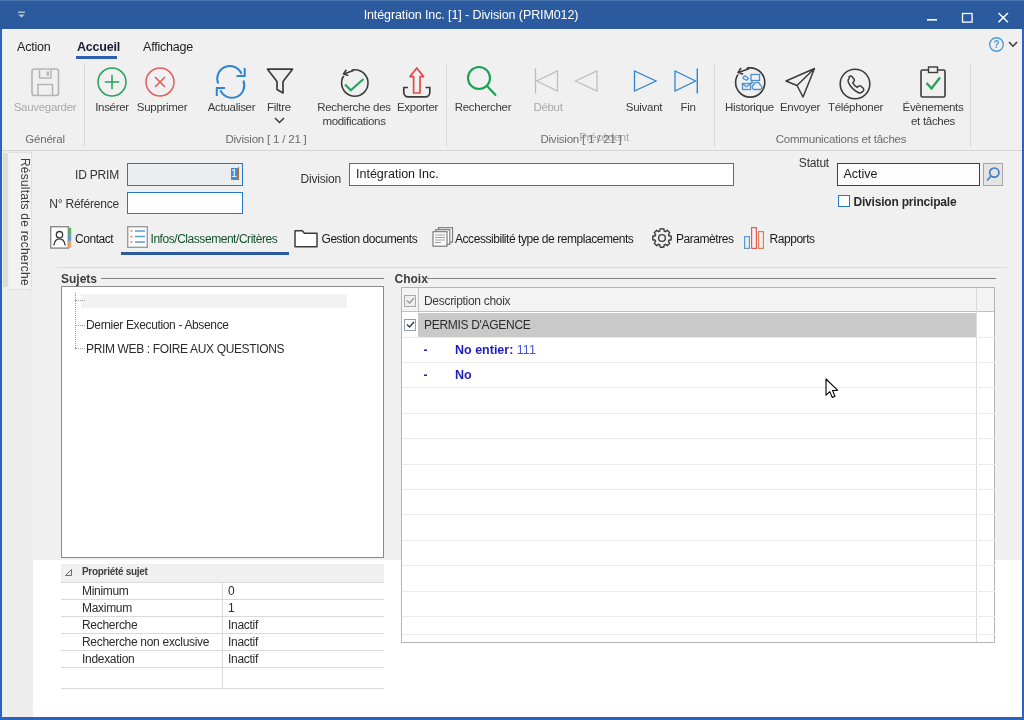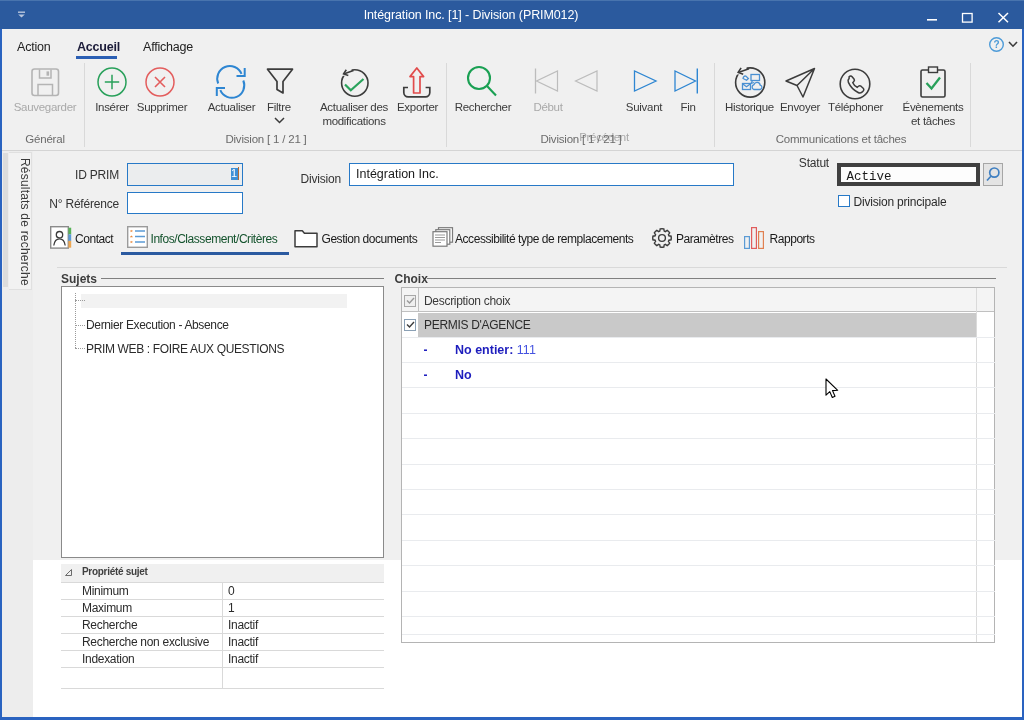--- a/index.html
+++ b/index.html
@@ -86,21 +86,21 @@
       <path d="M1 1 L5.5 5.5 L10 1" stroke="#3b3b3b" stroke-width="1.5" fill="none"></path>
     </svg>
 
   <svg style="left:340px;top:68px" width="30" height="30" viewBox="0 0 30 30">
       <circle cx="14.8" cy="15" r="13.2" fill="none" stroke="#3c3c3c" stroke-width="1.6"></circle>
       <rect x="0" y="0" width="11.5" height="7.8" fill="#f0f0f0"></rect>
       <path d="M13.5 2.5 L3.6 5.9" fill="none" stroke="#3c3c3c" stroke-width="1.6"></path>
       <path d="M8.3 7.5 L3.6 5.9 L6.3 1.7" fill="none" stroke="#3c3c3c" stroke-width="1.6"></path>
       <path d="M5 16.5 L10.8 22.3 L23.5 11" fill="none" stroke="#2aa35c" stroke-width="2.2"></path>
     </svg>
-  <div class="riblbl" style="left:354px;top:101px;">Actualiser des</div>
+  <div class="riblbl" style="left:354px;top:101px;">Recherche des</div>
   <div class="riblbl" style="left:354px;top:114.5px;">modifications</div>
 
   <svg style="left:402px;top:66px" width="30" height="33" viewBox="0 0 30 33">
       <path d="M14.8 2 L21.6 10.6 H18 V27 H11.6 V10.6 H8 Z" fill="none" stroke="#e14b4b" stroke-width="1.7" stroke-linejoin="round"></path>
       <path d="M6 21.5 H1.8 V26.5 A4.3 4.3 0 0 0 6.1 30.8 H23.5 A4.3 4.3 0 0 0 27.8 26.5 V21.5 H23.6" fill="none" stroke="#3c3c3c" stroke-width="1.7"></path>
     </svg>
   <div class="riblbl" style="left:417.5px;top:101px;">Exporter</div>
   <div class="grplbl" style="left:266px;top:133px;">Division [ 1 / 21 ]</div>
 
   <svg style="left:466px;top:66px" width="32" height="32" viewBox="0 0 32 32">
@@ -173,28 +173,28 @@
 
   <div class="lbl" style="left:0;top:168px;width:119px;text-align:right;">ID PRIM</div>
   <div class="abs" style="left:127px;top:163px;width:116px;height:22.5px;background:#ebedee;border:1px solid #2779c7;"></div>
   <div class="abs" style="left:230.5px;top:168px;width:7px;height:11.5px;background:#3d8fd6;color:#fff;font-size:11px;text-align:center;line-height:11.5px;">1</div>
   <div class="abs" style="left:238px;top:166.5px;width:1.2px;height:13.5px;background:#b56a32;"></div>
   <div class="lbl" style="left:0;top:196.5px;width:119px;text-align:right;">N° Référence</div>
   <div class="abs" style="left:127px;top:191.5px;width:116px;height:22px;background:#fff;border:1px solid #2779c7;"></div>
   <div class="lbl" style="left:241px;top:172px;width:100px;text-align:right;">Division</div>
   <div class="abs" style="left:349px;top:163px;width:385px;height:23px;background:#fff;border:1px solid #2779c7;font-size:12.5px;color:#1a1a1a;line-height:21px;padding-left:6px;">Intégration Inc.</div>
   <div class="lbl" style="left:729px;top:156px;width:100px;text-align:right;">Statut</div>
-  <div class="abs" style="left:836.5px;top:163px;width:143.5px;height:22.5px;background:#fdfdfd;border:4px solid #404040;font-size:12.5px;color:#1a1a1a;line-height:20px;padding-left:6px;font-family:Liberation Mono, monospace;">Active</div>
+  <div class="abs" style="left:836.5px;top:163px;width:143.5px;height:22.5px;background:#fdfdfd;border:1px solid #404040;font-size:12.5px;color:#1a1a1a;line-height:20px;padding-left:6px;">Active</div>
   <div class="abs" style="left:982.5px;top:163px;width:20px;height:22.5px;background:#e4e4e4;border:1px solid #a6a6a6;"></div>
   <svg style="left:986px;top:167px" width="14" height="15" viewBox="0 0 14 15">
       <circle cx="8.3" cy="5.6" r="4.6" fill="none" stroke="#3f7fc1" stroke-width="1.7"></circle>
       <path d="M4.9 9.2 L1 13.5" stroke="#3f7fc1" stroke-width="1.7"></path>
     </svg>
   <div class="abs" style="left:838px;top:195px;width:12px;height:12px;background:#fff;border:1px solid #2779c7;"></div>
-  <div class="lbl" style="left:853.5px;top:195px;color:#2b2b2b;">Division principale</div>
+  <div class="lbl" style="left:853.5px;top:195px;color:#2b2b2b;font-weight:bold;">Division principale</div>
 
   <svg style="left:50px;top:226px" width="23" height="23" viewBox="0 0 23 23">
       <rect x="0.7" y="0.7" width="17.6" height="21.4" fill="#fff" stroke="#8b8b8b" stroke-width="1.4"></rect>
       <circle cx="9.5" cy="8.7" r="3.2" fill="none" stroke="#3c3c3c" stroke-width="1.3"></circle>
       <path d="M3.8 19.5 c0.6-4.6 2.6-6.6 5.7-6.6 c3.1 0 5.1 2 5.7 6.6" fill="none" stroke="#3c3c3c" stroke-width="1.3"></path>
       <rect x="18.4" y="1.7" width="2.8" height="6.6" fill="#58b258"></rect>
       <rect x="18.4" y="8.3" width="2.8" height="6.6" fill="#5b9bd5"></rect>
       <rect x="18.4" y="14.9" width="2.8" height="6.8" fill="#eda753"></rect>
     </svg>
   <div class="abs" style="left:75px;top:232px;font-size:12px;letter-spacing:-0.45px;color:#1a1a1a;">Contact</div>

